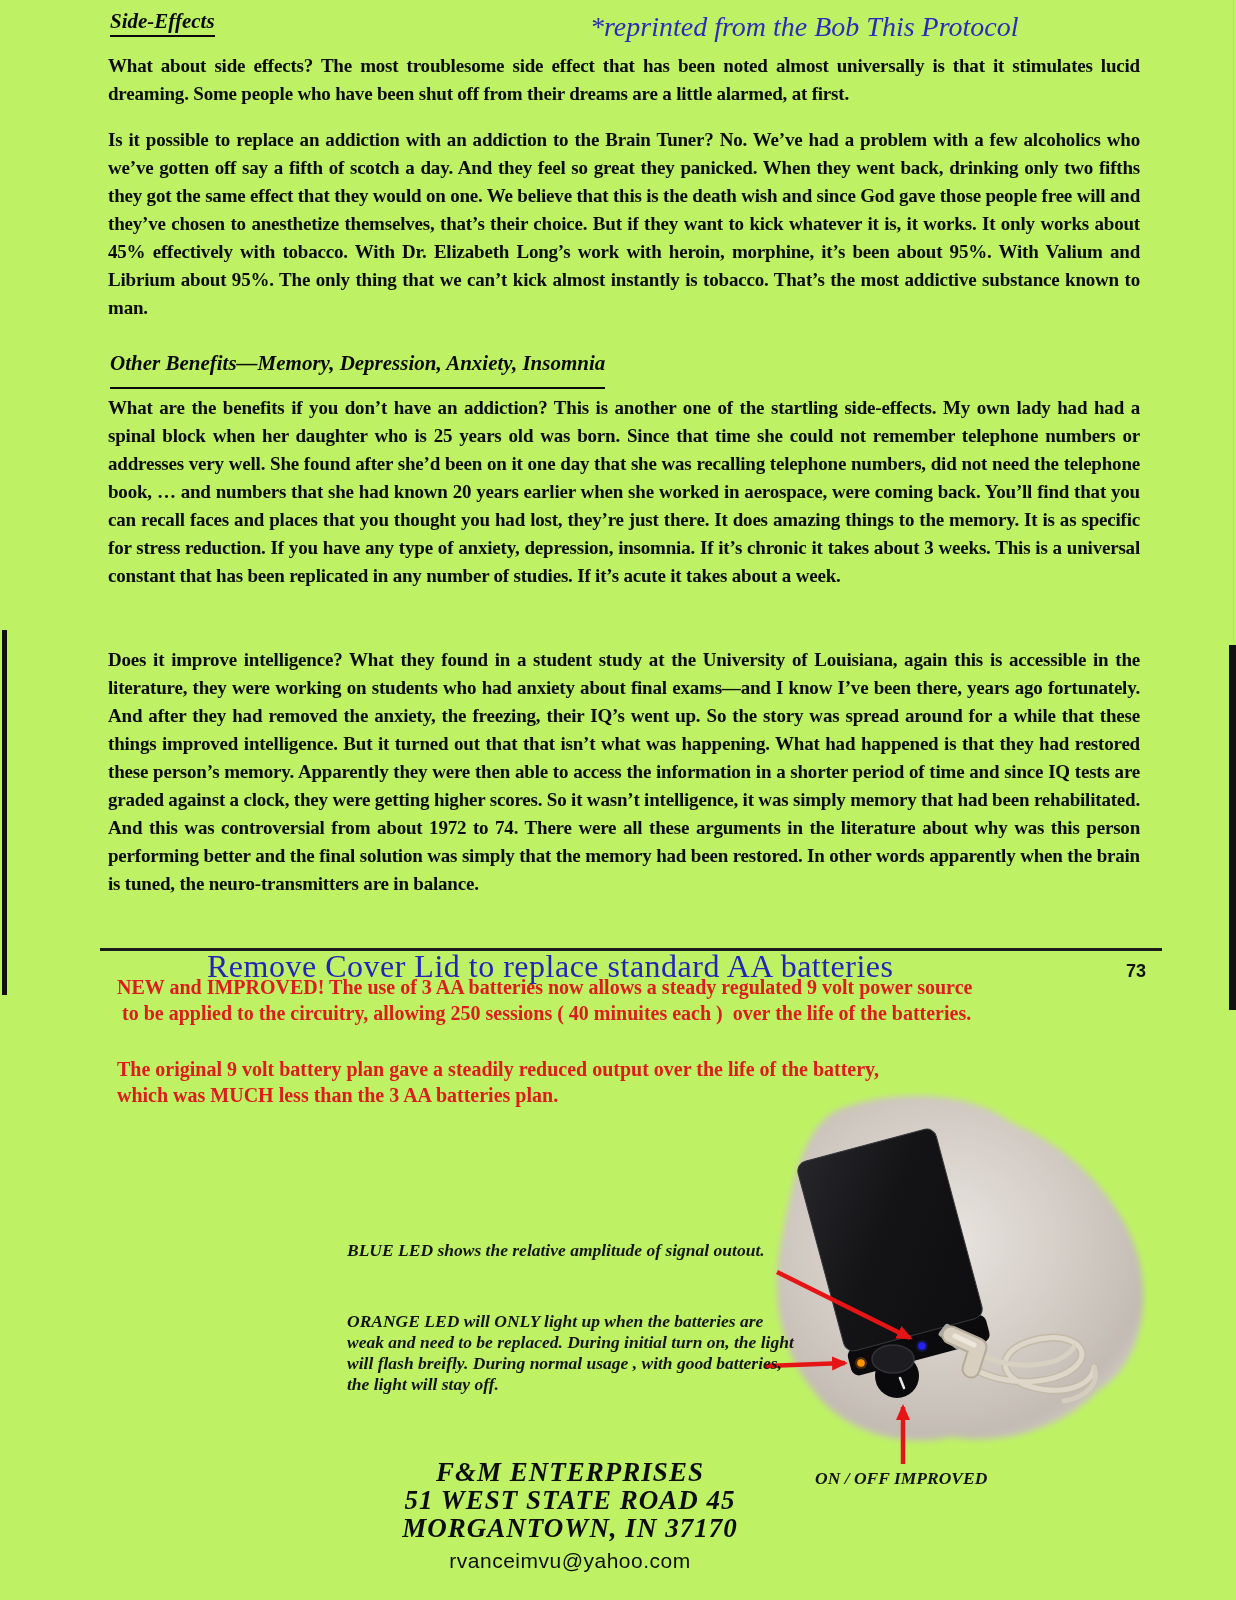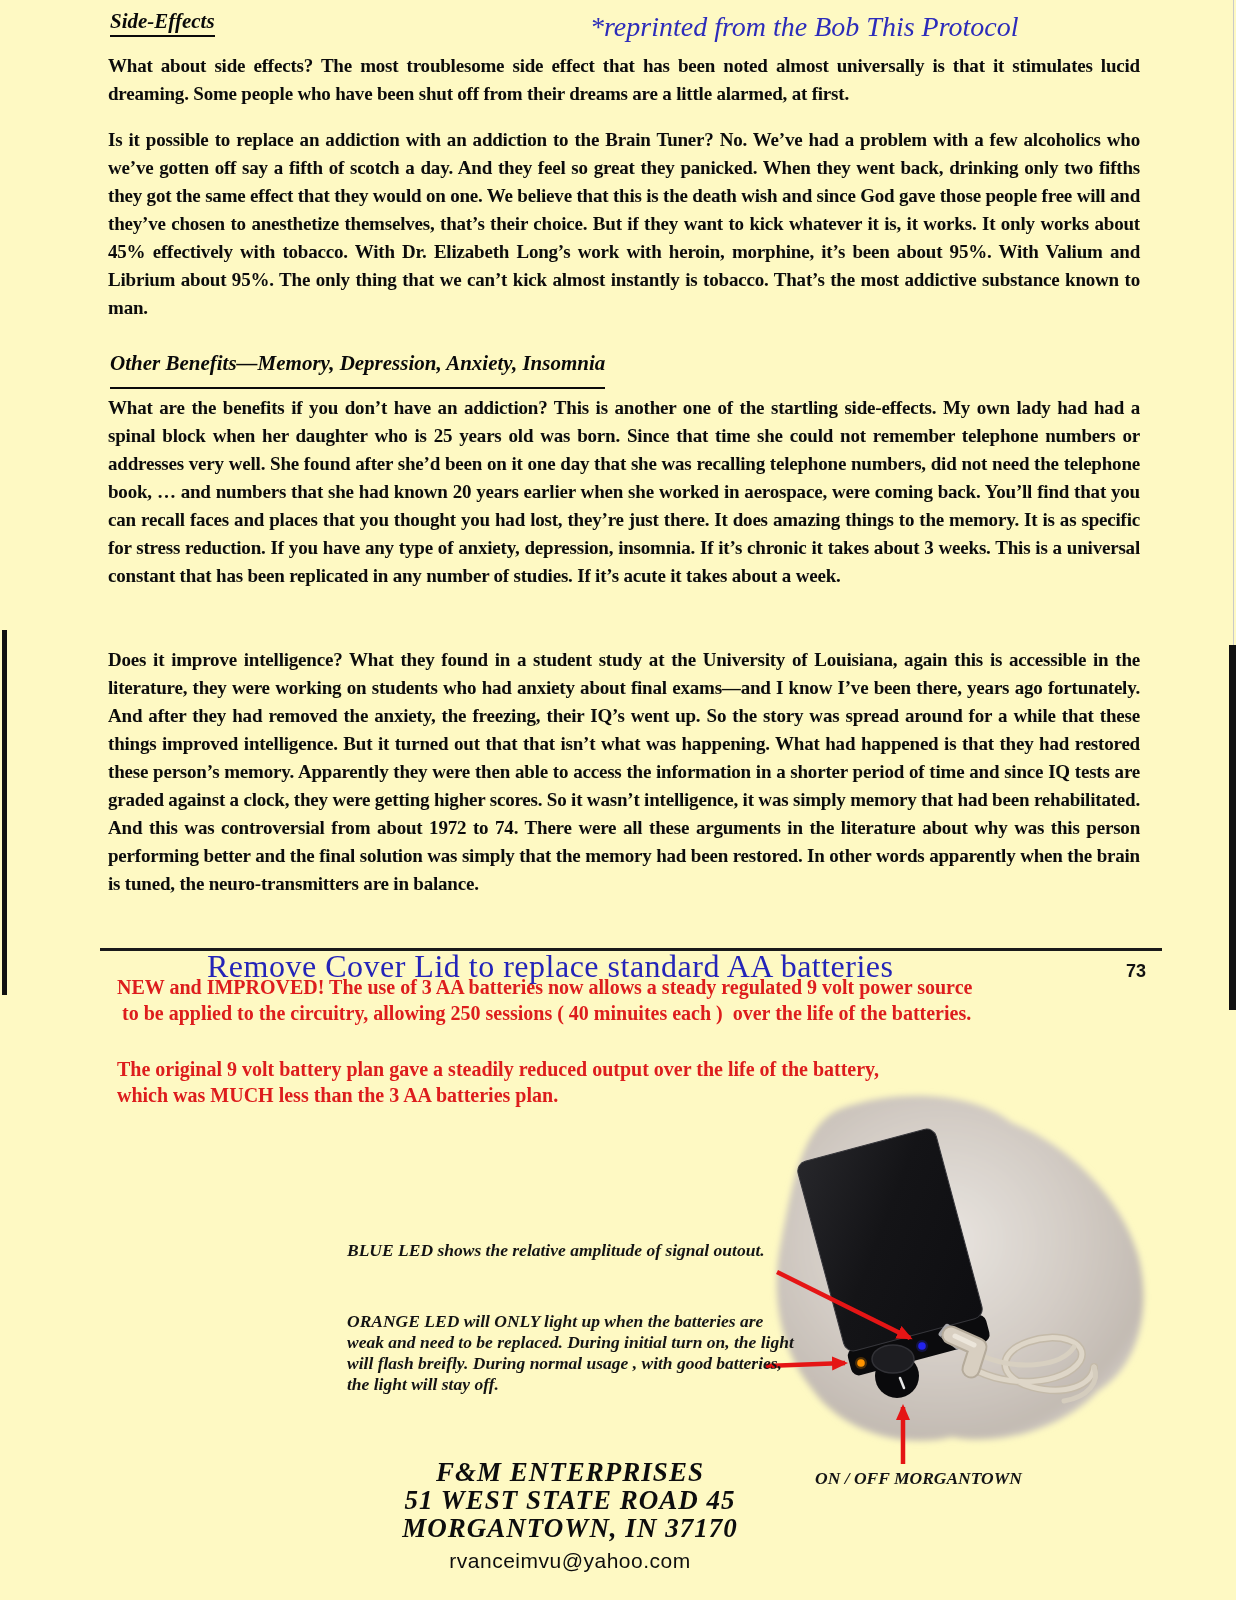--- a/index.html
+++ b/index.html
@@ -1,20 +1,20 @@
 <!DOCTYPE html>
 <html><head>
 <meta charset="utf-8">
 <style>
   html,body{margin:0;padding:0;background:#e9e9e9;}
   #page{
     position:relative;
     width:1236px;height:1600px;
     margin:0 auto;
-    background:#fef9c3;
+    background:#bef264;
     overflow:hidden;
     font-family:"Liberation Serif",serif;
   }
   
   .doc-title{
     position:absolute;left:110px;top:8px;
     font:bold italic 21px/26px "Liberation Serif",serif;
     color:#0a0a0a;
     border-bottom:2.5px solid #0a0a0a;
     padding-bottom:1px;
@@ -178,21 +178,21 @@
       <line x1="26" y1="281" x2="105" y2="278" marker-end="url(#arrowHead)"></line>
       <line x1="163" y1="379" x2="163" y2="322" marker-end="url(#arrowHead)"></line>
     </g>
   </svg>
 
   <div class="photo-note note-blue">BLUE LED shows the relative amplitude of signal outout.</div>
   <div class="photo-note note-orange">ORANGE LED will ONLY light up when the batteries are
 weak and need to be replaced. During initial turn on, the light
 will flash breifly.  During normal usage , with good batteries,
 the light will stay off.</div>
-  <div class="photo-note note-knob">ON / OFF MORGANTOWN</div>
+  <div class="photo-note note-knob">ON / OFF IMPROVED</div>
 
   <div class="footer">
     <div class="company">F&amp;M ENTERPRISES</div>
     <div class="addr">51 WEST STATE ROAD 45</div>
     <div class="addr">MORGANTOWN, IN 37170</div>
     <div class="email">rvanceimvu@yahoo.com</div>
   </div>
 
   <div class="edge-line-right"></div>
   <div class="bar-left"></div>

